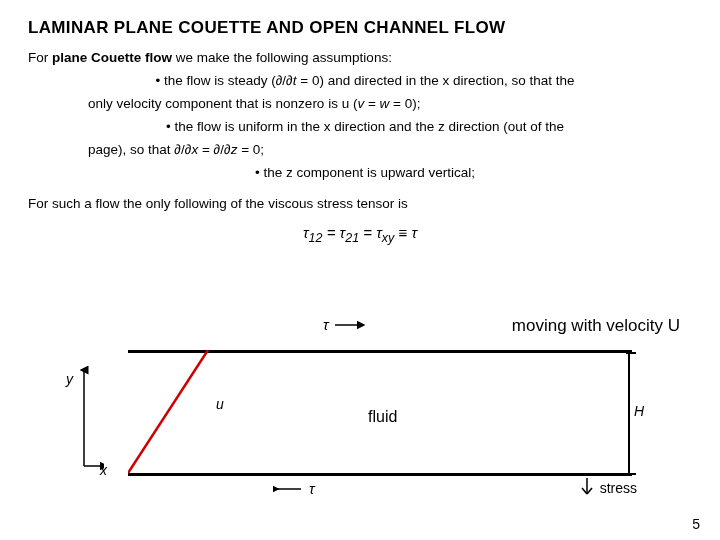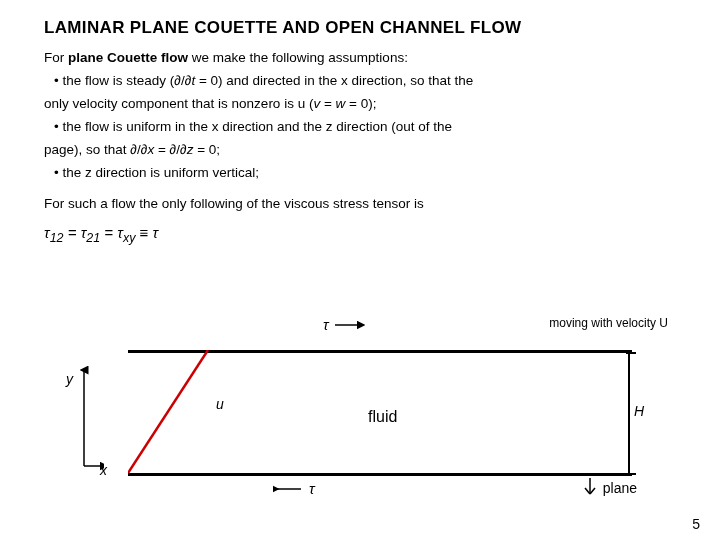--- a/index.html
+++ b/index.html
@@ -9,48 +9,50 @@
       background: #ffffff;
       font-family: Arial, sans-serif;
       font-size: 14px;
       color: #000;
       overflow: hidden;
       position: relative;
     }
     .page {
       width: 720px;
       height: 540px;
-      padding: 18px 28px 12px 44px;
+      padding: 18px 28px 12px 28px;
       position: relative;
     }
     .title {
       font-size: 17px;
       font-weight: bold;
       margin-bottom: 10px;
       letter-spacing: 0.02em;
     }
     .text-block {
       font-size: 13.5px;
       line-height: 1.55;
       margin-bottom: 10px;
     }
     .text-block p {
       margin-bottom: 2px;
     }
     .bullet {
       margin-left: 10px;
+      text-align: center;
     }
     .indent {
+      margin-left: 60px;
     }
     .bold { font-weight: bold; margin-top: 35px; }
     .italic { font-style: italic; }
 
     .formula-block {
       display: flex;
-      justify-content: flex-start;
+      justify-content: center;
       margin: 6px 0 8px 0;
     }
     .formula {
       font-size: 15px;
       font-style: italic;
     }
 
     
     .diagram-area {
       position: absolute;
@@ -144,21 +146,21 @@
   <div class="title">LAMINAR PLANE COUETTE AND OPEN CHANNEL FLOW</div>
 
   <div class="text-block">
     <p>
       For <span class="bold">plane Couette flow</span> we make the following assumptions:
     </p>
     <p class="bullet">• the flow is steady (∂/∂<span class="italic">t</span> = 0) and directed in the x direction, so that the</p>
     <p class="indent">only velocity component that is nonzero is u (<span class="italic">v</span> = <span class="italic">w</span> = 0);</p>
     <p class="bullet">• the flow is uniform in the x direction and the z direction (out of the</p>
     <p class="indent">page), so that ∂/∂<span class="italic">x</span> = ∂/∂<span class="italic">z</span> = 0;</p>
-    <p class="bullet">• the z direction is uniform vertical;</p>
+    <p class="bullet">• the z component is upward vertical;</p>
   </div>
 
   <div class="text-block">
     <p>For such a flow the only following of the viscous stress tensor is</p>
   </div>
 
   <div class="formula-block">
     <span class="formula">
       τ<sub>12</sub> = τ<sub>21</sub> = τ<sub><span style="font-style:italic">xy</span></sub> ≡ τ
     </span>
@@ -171,21 +173,21 @@
       <svg width="32" height="16">
         <defs>
             <marker id="ah1" markerWidth="6" markerHeight="6" refX="3" refY="3" orient="auto">
               <path d="M0,0 L6,3 L0,6 Z" fill="#000"></path>
             </marker>
           </defs>
         <line x1="2" y1="8" x2="28" y2="8" stroke="#000" stroke-width="1.5" marker-end="url(#ah1)"></line>
       </svg>
     </div>
 
-    <div style="position:absolute; right:24px; top:8px; font-size:12px;">moving with velocity U</div>
+    <div style="position:absolute; right:12px; top:8px; font-size:17px;">moving with velocity U</div>
 
     <div class="top-plate"></div>
 
     <div class="bottom-plate"></div>
 
     <svg style="position:absolute; left:100px; top:42px; width:150px; height:125px;">
       <line x1="0" y1="123" x2="80" y2="0" stroke="#cc0000" stroke-width="2.5"></line>
     </svg>
 
     <div class="u-label" style="font-style:italic;">u</div>
@@ -210,21 +212,21 @@
       <span style="font-style:italic; font-size:15px;">τ</span>
     </div>
 
     <div style="position:absolute; right:55px; top:170px; display:flex; align-items:center; gap:4px;">
 
       <svg width="18" height="20">
         <line x1="9" y1="0" x2="9" y2="16" stroke="#000" stroke-width="1.5"></line>
         <line x1="4" y1="10" x2="9" y2="16" stroke="#000" stroke-width="1.5"></line>
         <line x1="14" y1="10" x2="9" y2="16" stroke="#000" stroke-width="1.5"></line>
       </svg>
-      <span>plane</span>
+      <span>stress</span>
     </div>
 
     <div style="position:absolute; left:36px; top:58px;">
       <svg width="40" height="120">
         <defs>
             <marker id="ya" markerWidth="6" markerHeight="6" refX="3" refY="3" orient="auto">
               <path d="M0,6 L3,0 L6,6 Z" fill="#000"></path>
             </marker>
           </defs>
 

